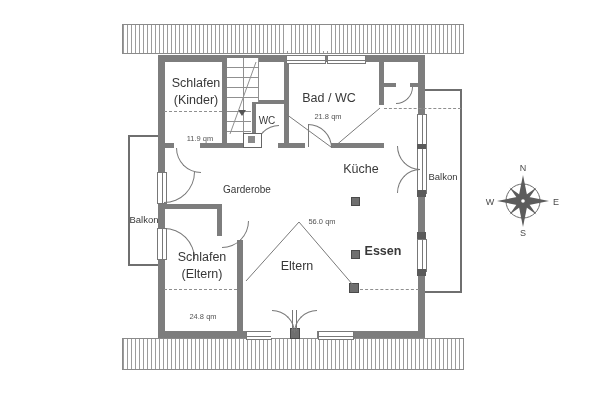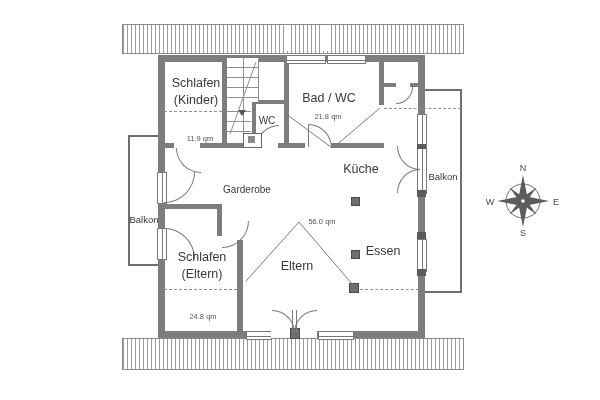--- a/index.html
+++ b/index.html
@@ -136,21 +136,21 @@
   <div class="area" style="left:200px;top:138px;">11.9 qm</div>
   <div class="lbl" style="left:329px;top:98px;">Bad / WC</div>
   <div class="area" style="left:328px;top:116px;">21.8 qm</div>
   <div class="lbl mid" style="left:267px;top:120px;">WC</div>
   <div class="lbl" style="left:361px;top:169px;">Küche</div>
   <div class="lbl bal" style="left:443px;top:176px;">Balkon</div>
   <div class="lbl bal" style="left:144px;top:219px;">Balkon</div>
   <div class="lbl mid" style="left:247px;top:189px;">Garderobe</div>
   <div class="area" style="left:322px;top:221px;">56.0 qm</div>
   <div class="lbl" style="left:297px;top:266px;">Eltern</div>
-  <div class="lbl" style="left:383px;top:251px;">Essen</div>
+  <div class="lbl" style="left:383px;top:251px;font-weight:bold;">Essen</div>
   <div class="lbl" style="left:202px;top:266px;">Schlafen
 (Eltern)</div>
   <div class="area" style="left:203px;top:316px;">24.8 qm</div>
 
   <svg width="90" height="90" style="position:absolute;left:478px;top:156px;">
     <circle cx="45" cy="45" r="17" fill="none" stroke="#6a6a6a" stroke-width="1"></circle>
     <g transform="rotate(45 45 45)" fill="#5c5c5c">
       <path d="M45,26 L47.8,42 L45,45 L42.2,42 Z"></path>
       <path d="M64,45 L48,47.8 L45,45 L48,42.2 Z"></path>
       <path d="M45,64 L42.2,48 L45,45 L47.8,48 Z"></path>

